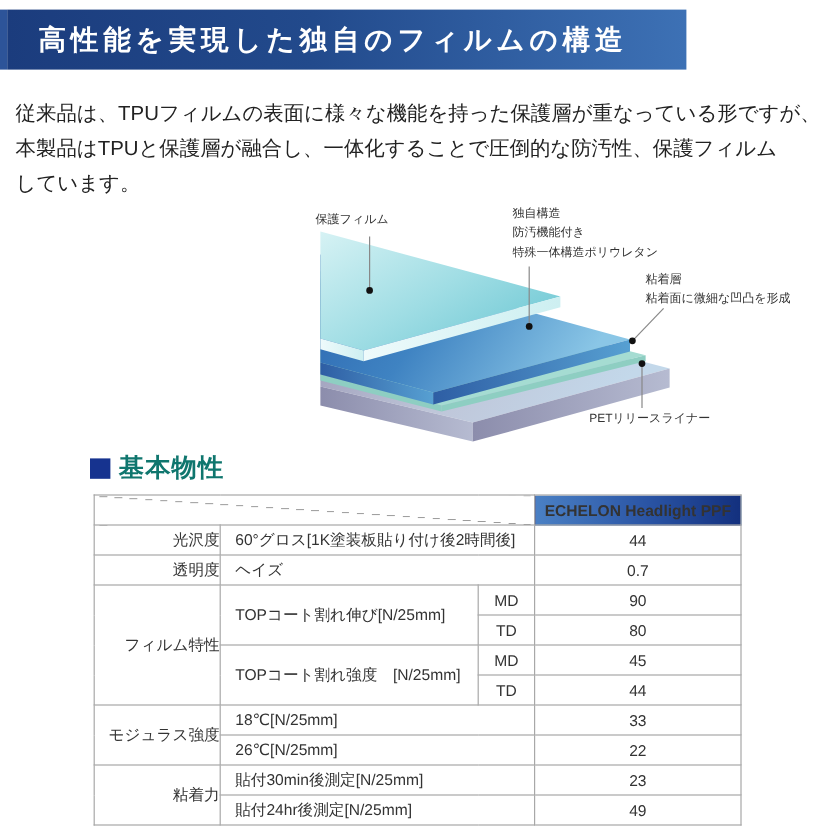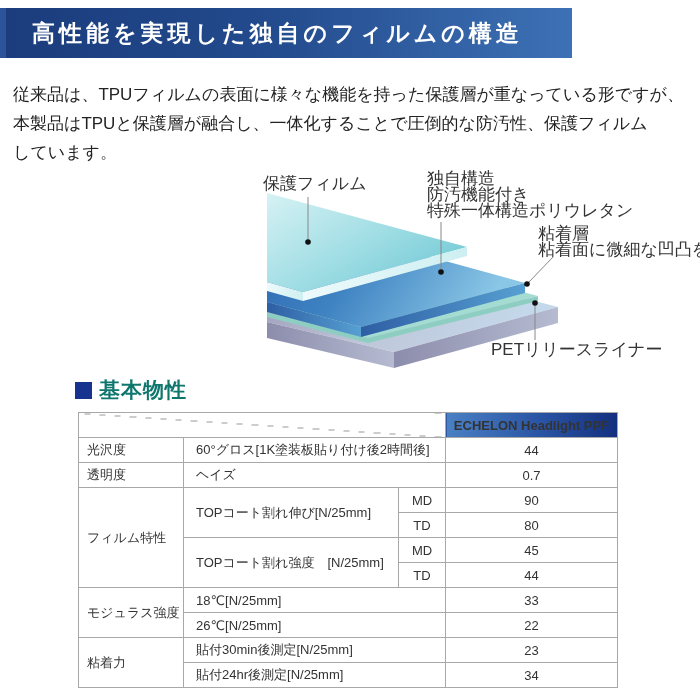--- a/index.html
+++ b/index.html
@@ -25,42 +25,42 @@
     letter-spacing: 4px; padding-left: 26px; white-space: nowrap;
   }
 
   
   .intro { position: absolute; left: 13px; top: 80px; width: 678px;
     font-size: 17px; line-height: 29px; color: #222; }
 
   
   .diagram { position: absolute; left: 0; top: 168px; width: 700px; height: 210px; }
   .diagram svg { position: absolute; left: 0; top: 0; }
-  .dlabel { position: absolute; font-size: 17px; line-height: 16px; color: #333; white-space: nowrap; }
+  .dlabel { position: absolute; font-size: 10px; line-height: 16px; color: #333; white-space: nowrap; }
 
   
   .section-title { position: absolute; left: 75px; top: 376px; display: flex; align-items: center; }
   .sq { width: 17px; height: 17px; background: #16338f; margin-right: 7px; }
   .section-title-text { font-size: 21px; font-weight: bold; color: #0f766e; letter-spacing: 1px; }
 
   
   .spec-table-wrap { position: absolute; left: 78px; top: 412px; }
   table.spec { border-collapse: collapse; table-layout: fixed; width: 539px; }
   table.spec td { border: 1px solid #a8a8a8; font-size: 13px; color: #333; height: 25px; }
   td.diag {
     background-image: linear-gradient(to top right,
       transparent 49.6%, #999 49.6%, #999 50.45%, transparent 50.45%);
     height: 26px;
   }
   td.prodhead {
     background: linear-gradient(90deg, #4a80c4 0%, #2a54a4 55%, #13307e 100%);
     color: #ffffff; font-weight: bold; text-align: center; height: 26px;
     font-size: 13px;
   }
-  td.cat  { text-align: left; padding-left: 8px; }
+  td.cat  { text-align: right; padding-left: 8px; }
   td.cond { text-align: left; padding-left: 12px; }
   td.ctr  { text-align: center; }
 </style>
 </head>
 <body>
 
 <div class="banner">
   <div class="banner-title">高性能を実現した独自のフィルムの構造</div>
 </div>
 
@@ -209,17 +209,17 @@
         <td class="cond" colspan="2">26℃[N/25mm]</td>
         <td class="ctr">22</td>
       </tr>
       <tr>
         <td class="cat" rowspan="2">粘着力</td>
         <td class="cond" colspan="2">貼付30min後測定[N/25mm]</td>
         <td class="ctr">23</td>
       </tr>
       <tr>
         <td class="cond" colspan="2">貼付24hr後測定[N/25mm]</td>
-        <td class="ctr">34</td>
+        <td class="ctr">49</td>
       </tr>
     </tbody>
   </table>
 </div>
 
 </body></html>

